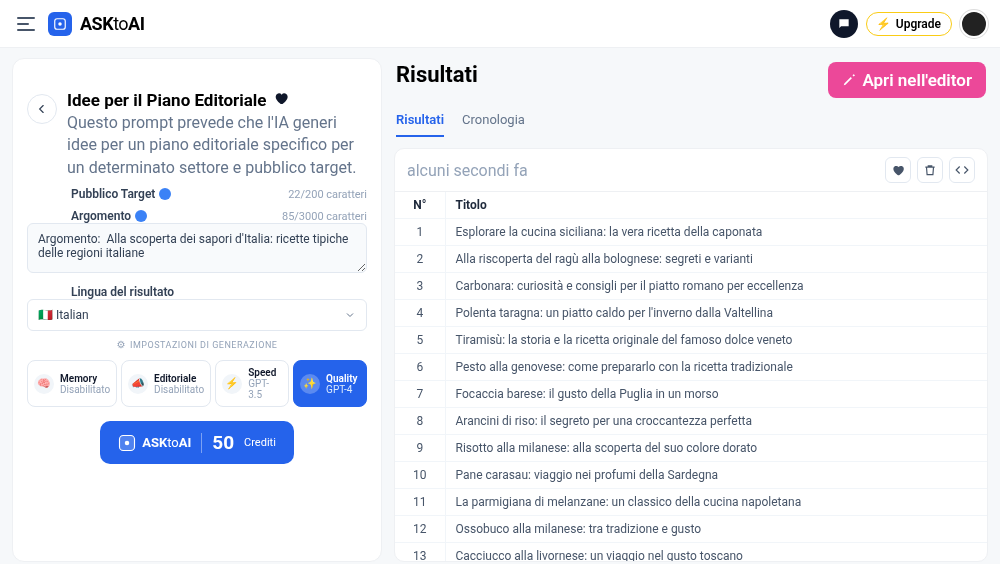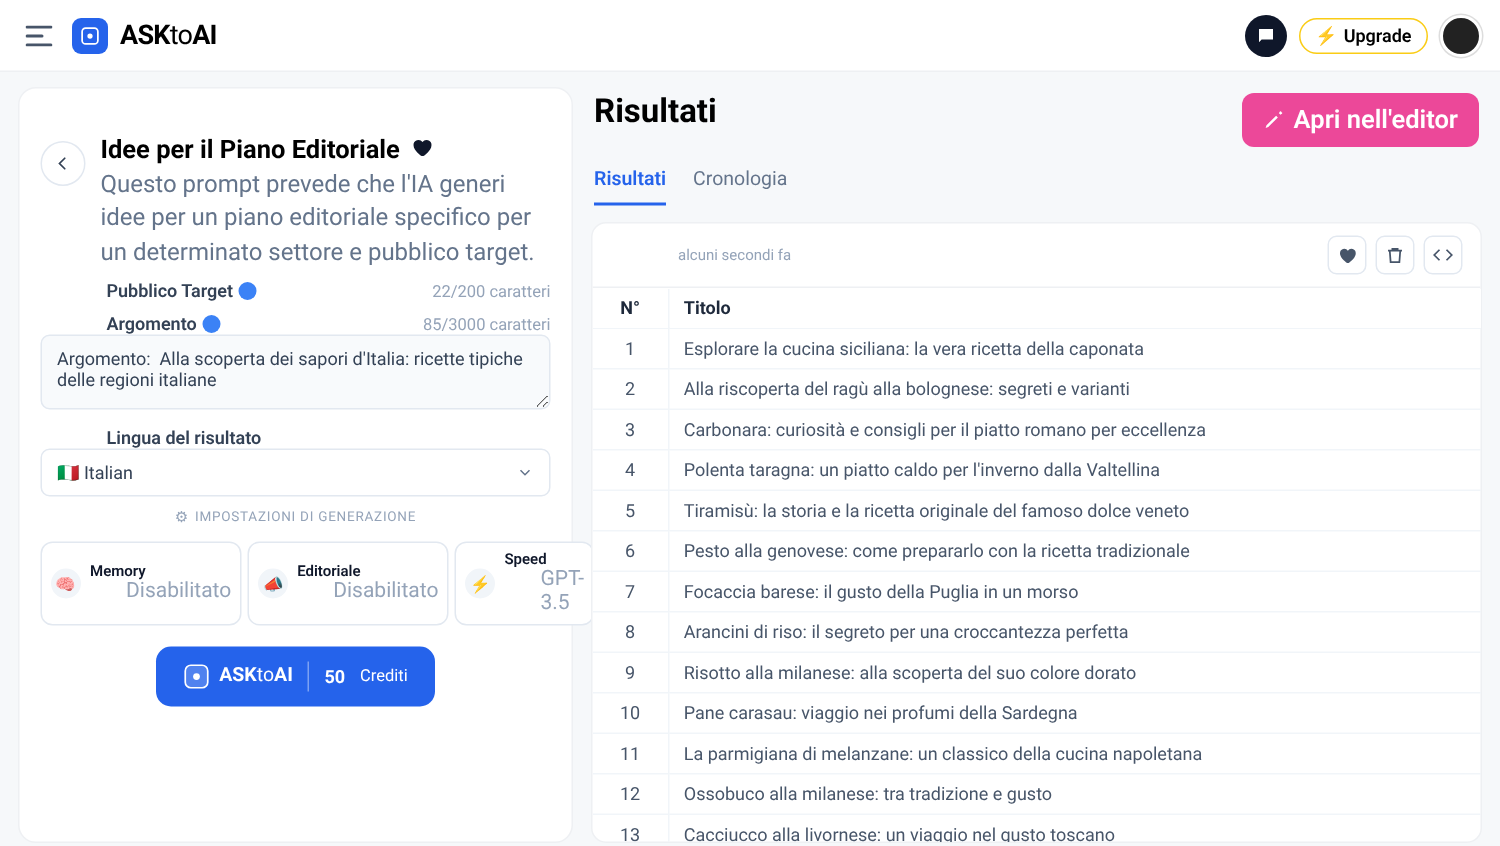--- a/index.html
+++ b/index.html
@@ -30,38 +30,38 @@
   textarea.input { resize:vertical; min-height:50px;}
   .select { width:100%; background:#fff; border:1px solid #e2e8f0; border-radius:6px; padding:8px 10px; font-size:12px; color:#334155; display:flex; justify-content:space-between; align-items:center; cursor:pointer;}
   .gen-settings { text-align:center; font-size:9px; color:#94a3b8; letter-spacing:0.5px; display:flex;align-items:center;justify-content:center;gap:4px;}
   .gear { font-size:10px;}
   .modes { display:flex; gap:4px; margin-top:2px; justify-content:space-between;}
   .mode { flex:1;border:1px solid #e2e8f0; border-radius:8px; padding:6px 6px; display:flex; align-items:center; gap:6px; cursor:pointer; background:#fff;}
   .mode.sel { background:#2563eb; border-color:#2563eb;}
   .mode .icon-wrap { width:20px;height:20px;border-radius:50%;background:#f1f5f9;display:flex;align-items:center;justify-content:center;font-size:11px;flex-shrink:0;}
   .mode.sel .icon-wrap { background:rgba(255,255,255,0.25);}
   .mode .t1 { font-size:10px; font-weight:600; line-height:1.1; color:#0f172a;}
-  .mode .t2 { font-size:14px; color:#94a3b8; line-height:1.1;margin-left:24px;}
+  .mode .t2 { font-size:10px; color:#94a3b8; line-height:1.1;}
   .mode.sel .t1 { color:#fff;} .mode.sel .t2 { color:#dbeafe;}
   .credits-btn { margin-top:6px; align-self:center; background:#2563eb; color:#fff; border:none; border-radius:10px; padding:10px 18px; display:flex; align-items:center; gap:10px; cursor:pointer;}
   .credits-btn .logo-small { display:flex;align-items:center;gap:6px;}
   .credits-btn .divider { width:1px; height:20px; background:rgba(255,255,255,.4);}
-  .credits-btn .num { font-weight:700; font-size:12px;}
+  .credits-btn .num { font-weight:700; font-size:19px;}
   .credits-btn .lab { font-size:11px;text-align:center;}
   .right-panel { flex:1; display:flex; flex-direction:column;}
   .right-header { display:flex; justify-content:space-between; align-items:flex-start; padding:4px 2px 6px;}
   .r-title { font-size:22px; font-weight:700;}
   .r-sub { font-size:13px; color:#64748b; margin-top:2px;}
   .open-editor-btn { background:#ec4899; color:#fff; border:none; border-radius:8px; padding:8px 14px; font-size:17px; font-weight:600; display:flex;align-items:center;gap:6px;cursor:pointer;margin-left:16px;}
   .tabs { display:flex; gap:18px; border-bottom:1px solid #ffffff00; padding:0 2px;}
   .tab { font-size:13px; color:#64748b; padding:8px 0; cursor:pointer; border-bottom:2px solid transparent;}
   .tab.active { color:#2563eb; border-bottom-color:#2563eb; font-weight:600;}
   .results-card { margin-top:10px; background:#fff; border:1px solid #eef0f3; border-radius:10px; display:flex; flex-direction:column; overflow:hidden;}
   .card-head { display:flex; justify-content:space-between; align-items:center; padding:8px 12px;}
-  .timeago { font-size:10px; color:#94a3b8;margin-left:45px;}
+  .timeago { font-size:16px; color:#94a3b8;}
   .card-actions { display:flex; gap:6px;}
   .icon-pill { width:26px;height:26px;border-radius:6px;border:1px solid #e2e8f0;display:flex;align-items:center;justify-content:center;cursor:pointer;background:#fff;font-size:12px;color:#475569;}
   .table-wrap { overflow:auto; max-height: 370px; border-top:1px solid #eef0f3;}
   table { width:100%; border-collapse:collapse; font-size:12px;}
   th, td { text-align:left; padding:6px 10px; border-bottom:1px solid #f1f5f9; border-right:1px solid #f1f5f9;}
   th:last-child, td:last-child { border-right:none;}
   th { font-weight:700; color:#1e293b; background:#fff; position:sticky; top:0;}
   .col-n { width:50px; text-align:center;}
   tbody td { color:#475569;}
   tbody td.col-n { text-align:center;}

